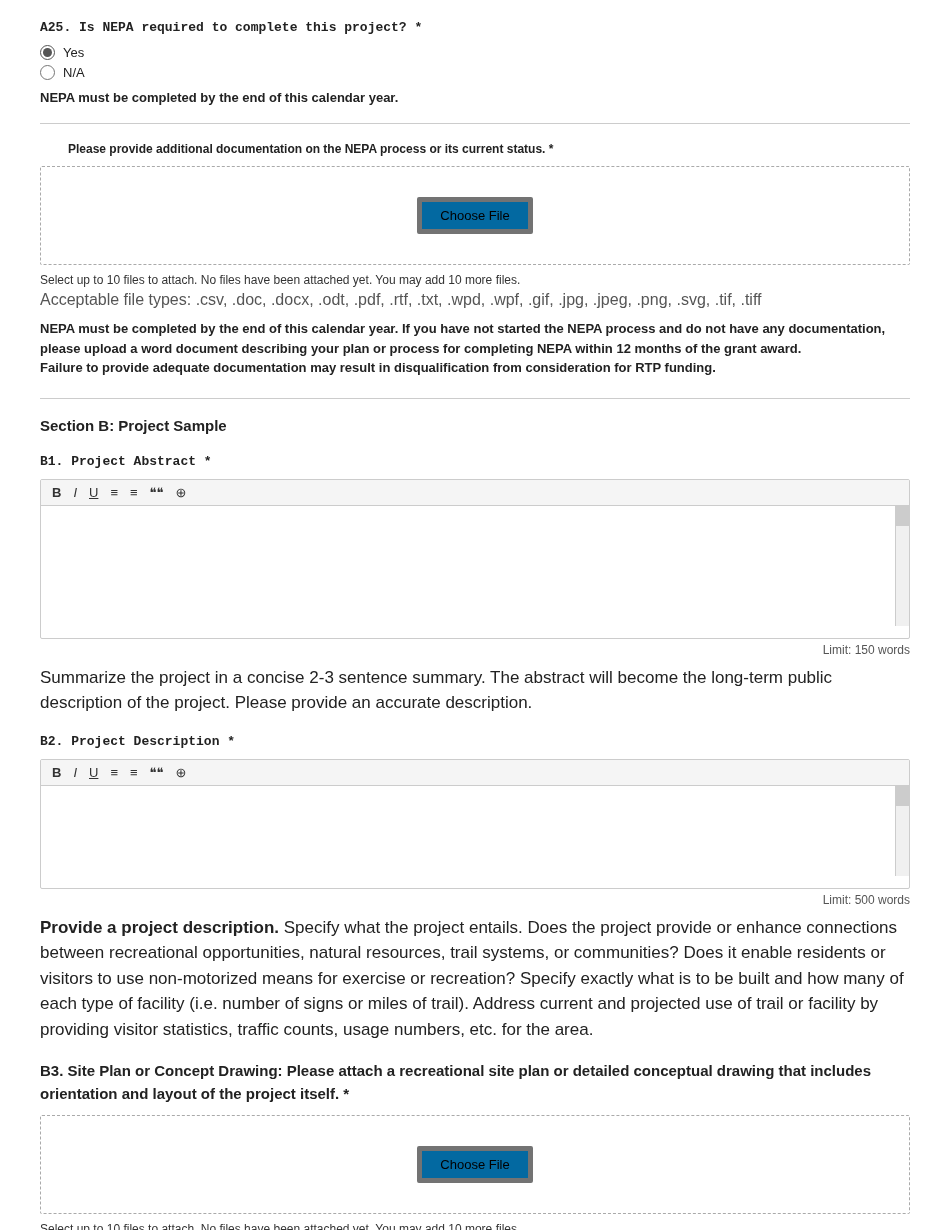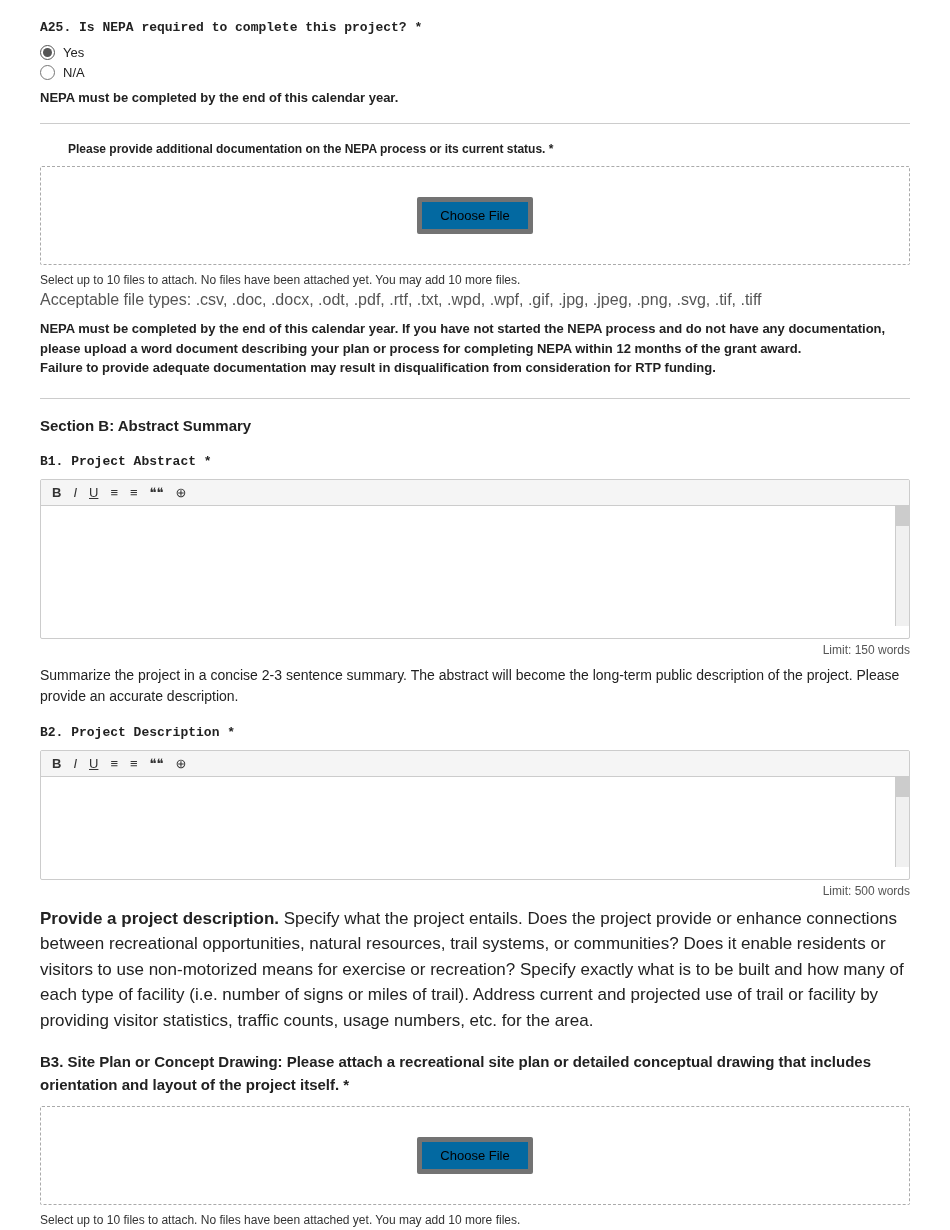--- a/index.html
+++ b/index.html
@@ -129,21 +129,21 @@
       height: 20px;
       background: #ccc;
     }
     .limit-text {
       text-align: right;
       font-size: 12px;
       color: #555;
       margin-bottom: 8px;
     }
     .helper-text {
-      font-size: 14px;
+      font-size: 17px;
       margin-bottom: 18px;
       line-height: 1.5;
       color: #222;
     }
     .helper-text-bold {
       font-size: 17px;
       margin-bottom: 18px;
       line-height: 1.5;
       color: #222;
     }
@@ -209,21 +209,21 @@
 </div>
 <div class="file-info">Select up to 10 files to attach. No files have been attached yet. You may add 10 more files.</div>
 <div class="file-types">Acceptable file types: .csv, .doc, .docx, .odt, .pdf, .rtf, .txt, .wpd, .wpf, .gif, .jpg, .jpeg, .png, .svg, .tif, .tiff</div>
 <div class="warning-text">
   NEPA must be completed by the end of this calendar year. If you have not started the NEPA process and do not have any documentation, please upload a word document describing your plan or process for completing NEPA within 12 months of the grant award.<br>
   Failure to provide adequate documentation may result in disqualification from consideration for RTP funding.
 </div>
 
 <hr class="section-divider">
 
-<div class="section-b-heading">Section B: Abstract Summary</div>
+<div class="section-b-heading">Section B: Project Sample</div>
 
 <div class="question-label">B1. Project Abstract *</div>
 <div class="rich-editor" style="height: 160px;">
   <div class="rich-editor-toolbar">
     <button class="toolbar-btn bold">B</button>
     <button class="toolbar-btn italic">I</button>
     <button class="toolbar-btn underline">U</button>
     <button class="toolbar-btn">≡</button>
     <button class="toolbar-btn">≡</button>
     <button class="toolbar-btn">❝❝</button>

